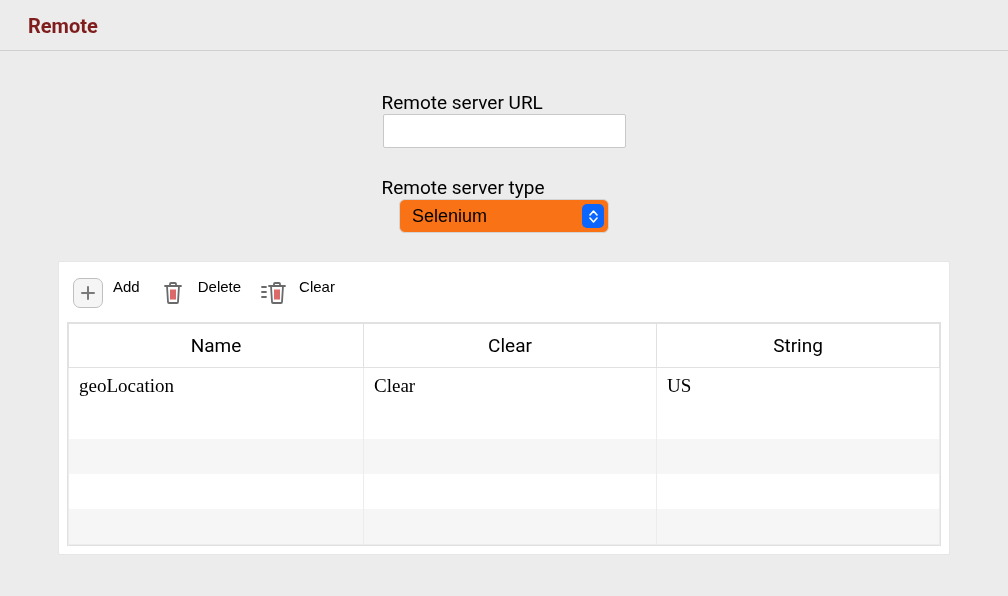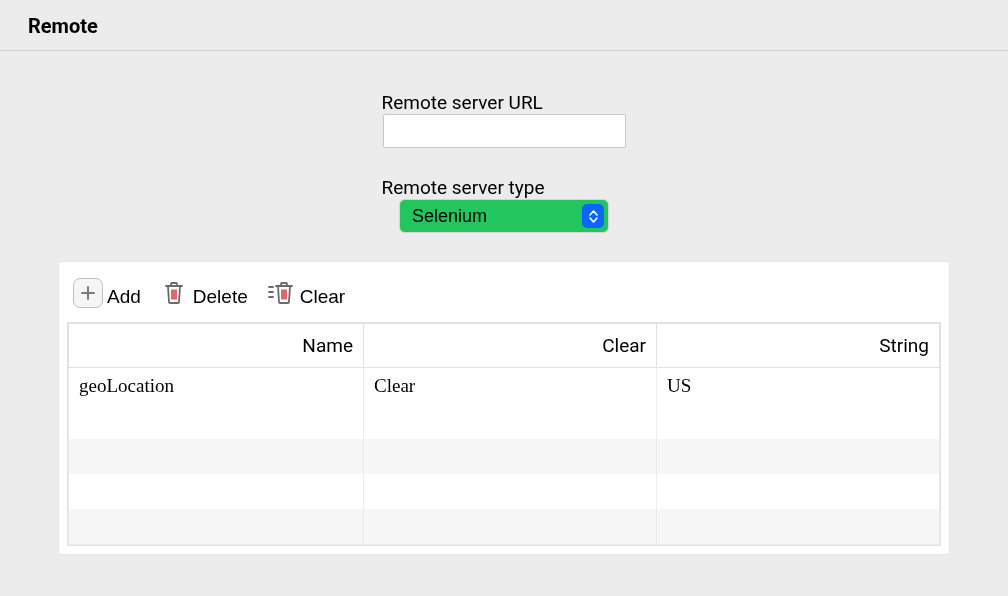--- a/index.html
+++ b/index.html
@@ -14,21 +14,21 @@
       height: 596px;
       overflow: hidden;
     }
     .header {
       padding: 14px 28px 12px;
       border-bottom: 1px solid #d0d0d0;
     }
     .header h1 {
       font-size: 20px;
       font-weight: 700;
-      color: #000000;
+      color: #7f1d1d;
     }
     .content {
       padding: 40px 58px 0 58px;
     }
     .form-row {
       display: flex;
       align-items: center;
       margin-bottom: 28px;
       flex-direction: column;
     }
@@ -50,21 +50,21 @@
       position: relative;
       display: inline-block;
     }
     .select-input {
       appearance: none;
       -webkit-appearance: none;
       width: 210px;
       height: 34px;
       border: 1px solid #d4d4d4;
       border-radius: 6px;
-      background: #22c55e;
+      background: #f97316;
       padding: 4px 34px 4px 12px;
       font-size: 18px;
       color: #000;
       cursor: pointer;
     }
     .select-arrows {
       position: absolute;
       right: 5px;
       top: 5px;
       width: 22px;
@@ -88,26 +88,26 @@
       border: 1px solid #e6e6e6;
     }
     .toolbar {
       display: flex;
       align-items: center;
       gap: 18px;
       padding: 0 6px 14px;
     }
     .tbtn {
       display: inline-flex;
-      align-items: flex-end;
-      gap: 4px;
+      align-items: flex-start;
+      gap: 10px;
       background: transparent;
       border: none;
       cursor: pointer;
-      font-size: 19px;
+      font-size: 15px;
       color: #000;
       padding: 0;
     }
     .icon-box {
       width: 30px;
       height: 30px;
       display: inline-flex;
       align-items: center;
       justify-content: center;
     }
@@ -115,21 +115,21 @@
       background: #f5f5f5;
       border: 1px solid #c0c0c0;
       border-radius: 7px;
     }
     .table {
       width: 100%;
       border-collapse: collapse;
       table-layout: fixed;
     }
     .table thead th {
-      text-align: right;
+      text-align: center;
       font-weight: 400;
       font-size: 19px;
       color: #000;
       padding: 10px 10px;
       border: 1px solid #e1e1e1;
       background: #fff;
     }
     .table thead th:first-child {
       width: 295px;
     }

